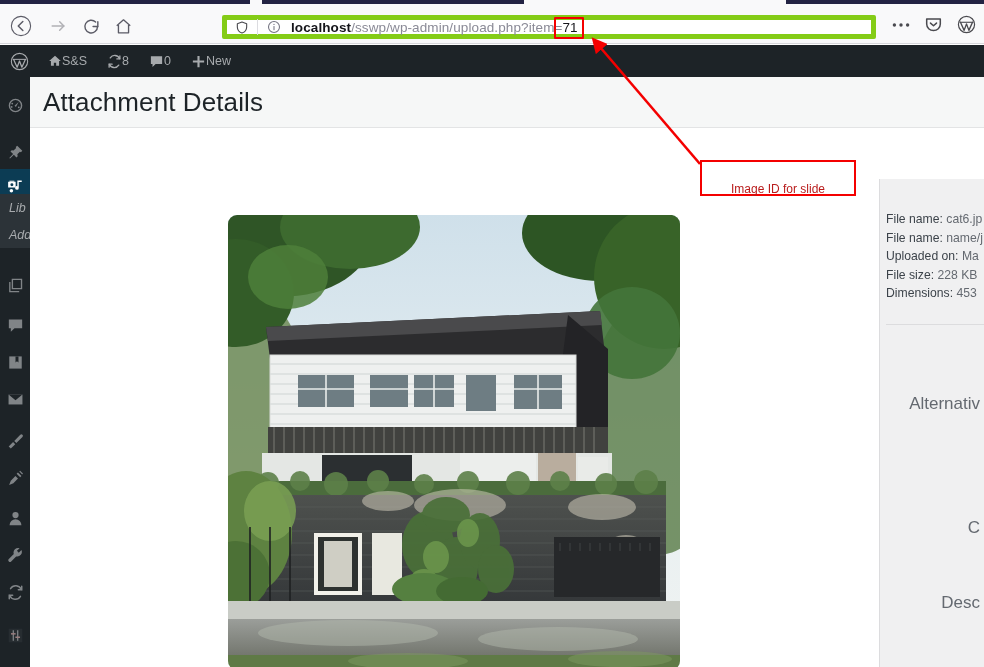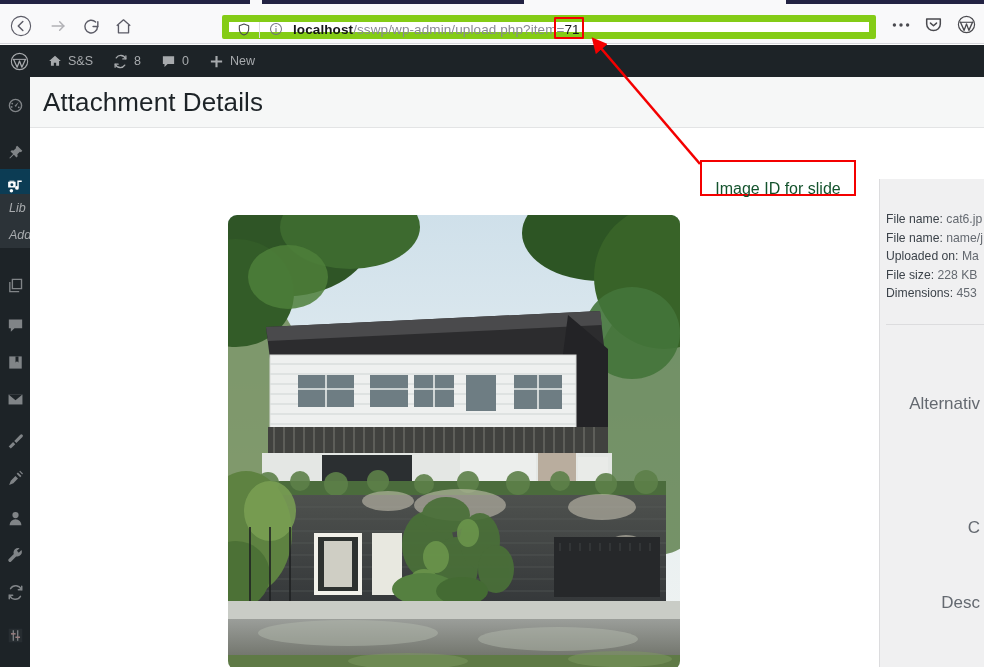--- a/index.html
+++ b/index.html
@@ -26,22 +26,22 @@
   .navbtn {
     position: absolute; top: 7px; width: 26px; height: 26px;
     display: flex; align-items: center; justify-content: center;
     color: #5b5b66;
   }
   .navbtn.disabled { color: #b1b1b5; }
   .navbtn svg { display: block; }
 
   .urlbar {
     position: absolute; left: 222px; top: 9px; width: 654px; height: 24px;
-    background: #ffffff; border: 7px solid #84cc16; border-radius: 2px;
-    display: flex; align-items: flex-start;
+    background: #ffffff; border: 5px solid #84cc16; border-radius: 2px;
+    display: flex; align-items: center;
   }
   .urlbar .shield { margin-left: 8px; color: #4a4a4f; display:flex; }
   .urlbar .divider { width:1px; height:16px; background:#dcdce0; margin-left:8px; }
   .urlbar .info { margin-left: 9px; color: #737380; display:flex; }
   .urlbar .urltext {
     margin-left: 10px; font-size: 13.5px; color: #8a8a96;
     white-space: nowrap; letter-spacing: .1px;
   }
   .urlbar .urltext .host { color: #15151a; font-weight: 600; }
   .urlbar .urltext .tail { color: #15151a; }
@@ -54,21 +54,21 @@
   .chrome-right { position: absolute; right: 8px; top: 9px; display: flex; align-items: center; gap: 14px; }
   .chrome-right .ci { color: #4a4a4f; display: flex; align-items:center; }
 
   
   .adminbar {
     position: absolute; left: 0; top: 45px; width: 984px; height: 32px;
     background: #1d2327; color: #c3c4c7;
     display: flex; align-items: center;
   }
   .ab-item {
-    display: flex; align-items: center; gap: 6px;
+    display: flex; align-items: center; gap: 0;
     height: 32px; padding: 0 10px; font-size: 12.5px; color: #a7aaad;
     white-space: nowrap;
   }
   .ab-item svg { display:block; }
   .ab-logo { padding: 0 9px 0 10px; }
 
   
   .sidebar {
     position: absolute; left: 0; top: 77px; width: 30px; height: 590px;
     background: #1d2327;
@@ -136,21 +136,21 @@
     font-size: 17px; color: #646970; white-space: nowrap;
   }
 
   
   .anno-box {
     position: absolute; left: 700px; top: 160px; width: 156px; height: 36px;
     border: 2.5px solid #f40000; background: #ffffff;
     display: flex; align-items: center; justify-content: center;
   }
   .anno-box span {
-    font-size: 16px; color: #14532d; white-space: nowrap; margin-top: 21px;
+    font-size: 12px; color: #b91c1c; white-space: nowrap; margin-top: 21px;
   }
   .anno-arrow {
     position: absolute; left: 0; top: 0; width: 984px; height: 667px;
     pointer-events: none;
   }
 </style>
 </head>
 <body>
 
 <div id="root">

